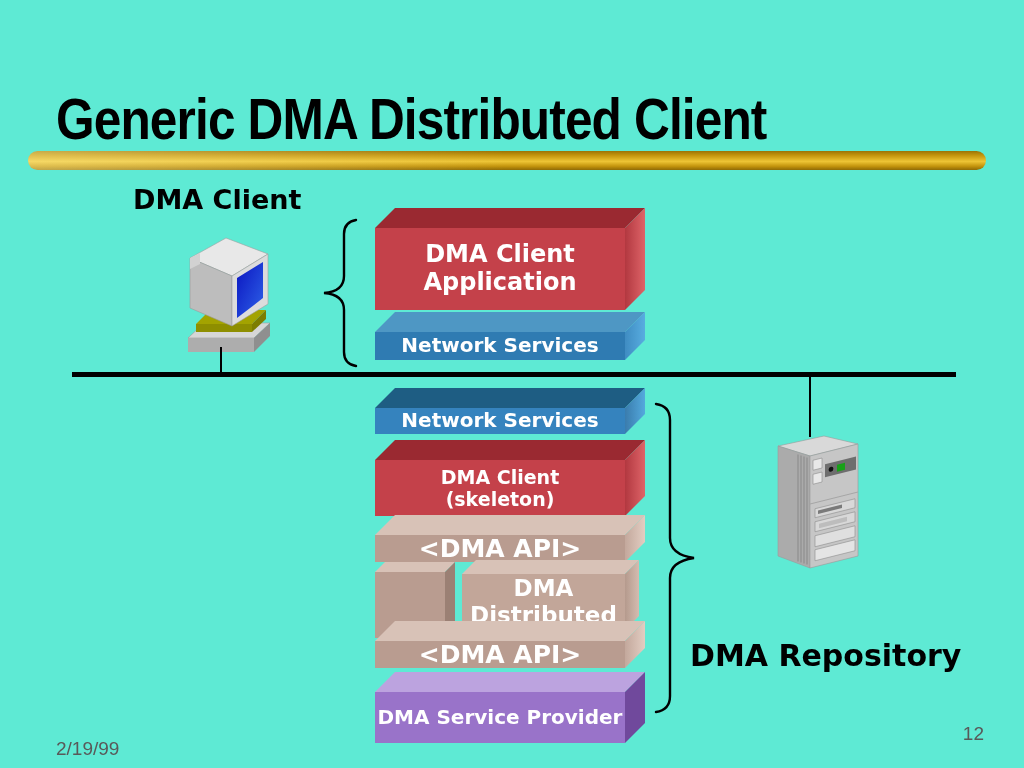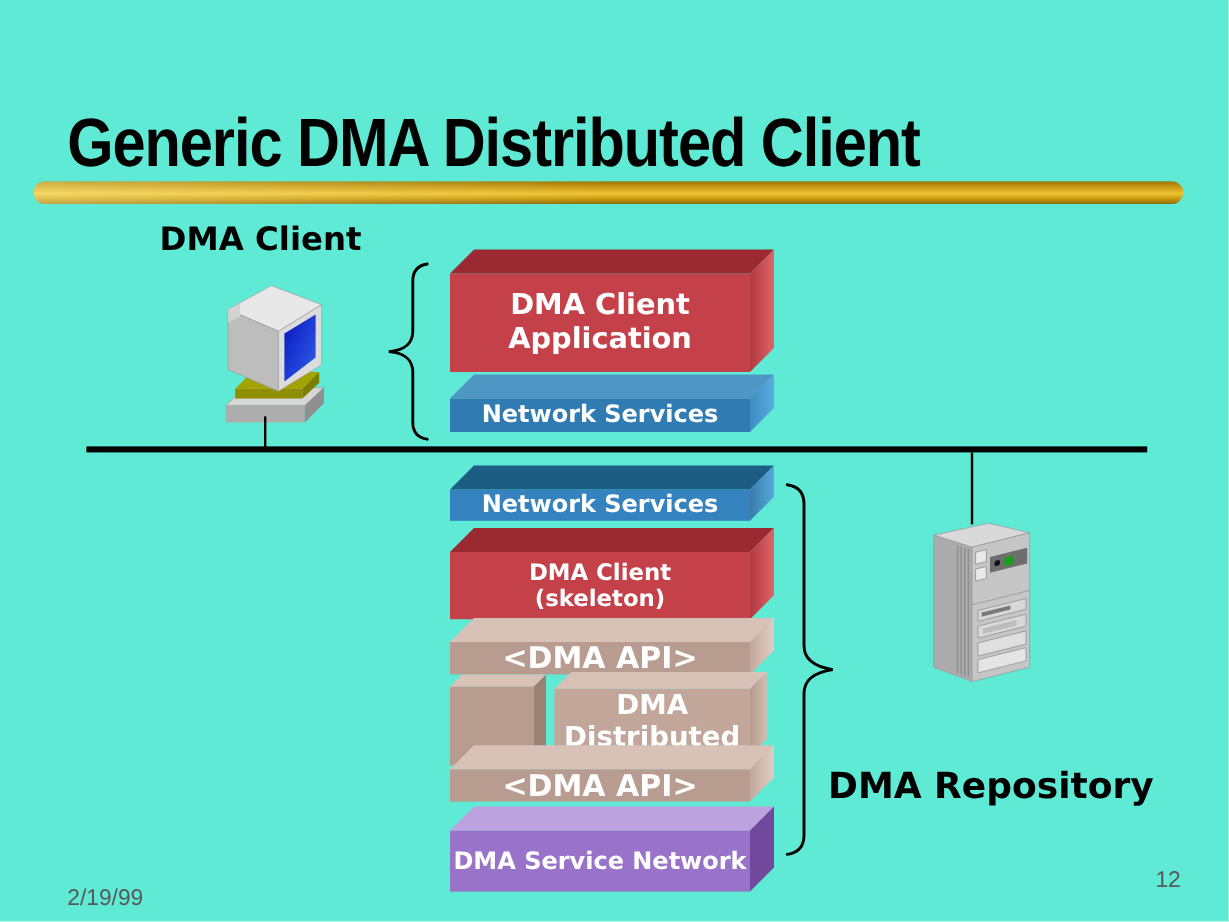--- a/index.html
+++ b/index.html
@@ -117,21 +117,21 @@
   </div>
   <div class="box3d tan-col" style="left:375px;top:572px;width:70px;height:66px;"></div>
   <div class="box3d tan-mid" style="left:462px;top:574px;width:163px;height:56px;">
     <span class="box-text" style="font-size:23px;">DMA
 Distributed</span>
   </div>
   <div class="box3d tan" style="left:375px;top:641px;width:250px;height:27px;">
     <span class="box-text" style="font-size:25px;">&lt;DMA API&gt;</span>
   </div>
   <div class="box3d purple" style="left:375px;top:692px;width:250px;height:51px;">
-    <span class="box-text" style="font-size:20px;">DMA Service Network</span>
+    <span class="box-text" style="font-size:20px;">DMA Service Provider</span>
   </div>
 
   <svg class="brace" style="left:648px;top:398px;" width="60" height="320" viewBox="0 0 60 320">
     <path d="M 8 6 Q 22 8 22 22 L 22 140 C 22 152 32 158 46 160 C 32 162 22 168 22 180 L 22 298 Q 22 312 8 314" fill="none" stroke="#000" stroke-width="2.4" stroke-linecap="round"></path>
   </svg>
 
   <svg class="icon-svg" style="left:768px;top:426px;" width="105" height="150" viewBox="0 0 105 150">
 
     <polygon points="10,20 56,10 90,18 42,30" fill="#d9d9d9" stroke="#9a9a9a" stroke-width="0.6"></polygon>
 

